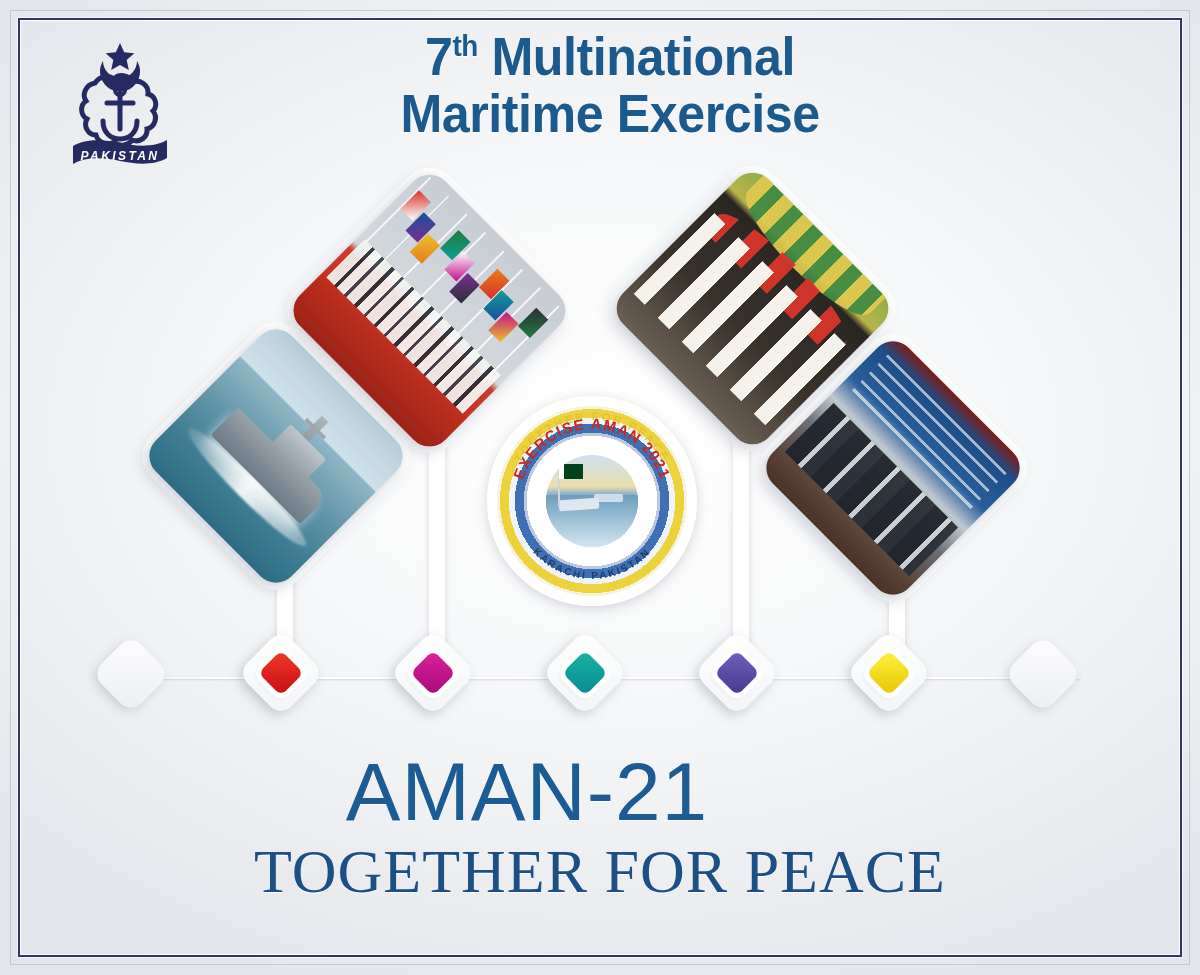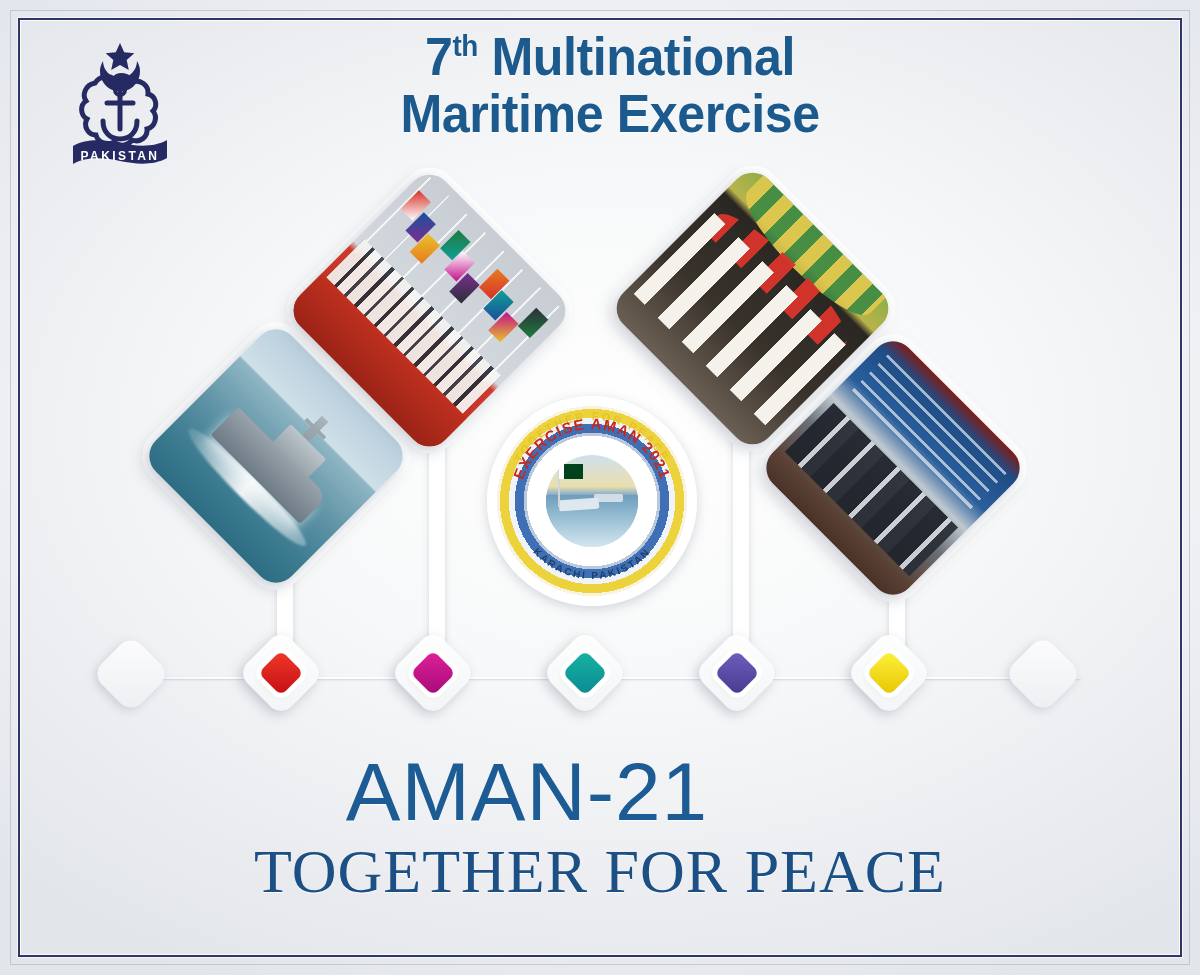--- a/index.html
+++ b/index.html
@@ -23,21 +23,21 @@
     pointer-events:none;
   }
   .frame-outer{
     position:absolute;left:10px;top:10px;right:10px;bottom:10px;
     border:1px solid rgba(190,196,208,.9);
     pointer-events:none;
   }
 
   
   .crest{
-    position:absolute;left:55px;top:33px;width:130px;height:145px;
+    position:absolute;left:55px;top:33px;width:130px;height:145px;font-style:italic;
   }
   .crest svg{display:block;width:130px;height:145px;}
 
   
   .headline{
     position:absolute;left:280px;top:28px;width:660px;
     text-align:center;
     color:#1c5a8d;
     font-family:"Liberation Sans", sans-serif;
     font-weight:bold;

